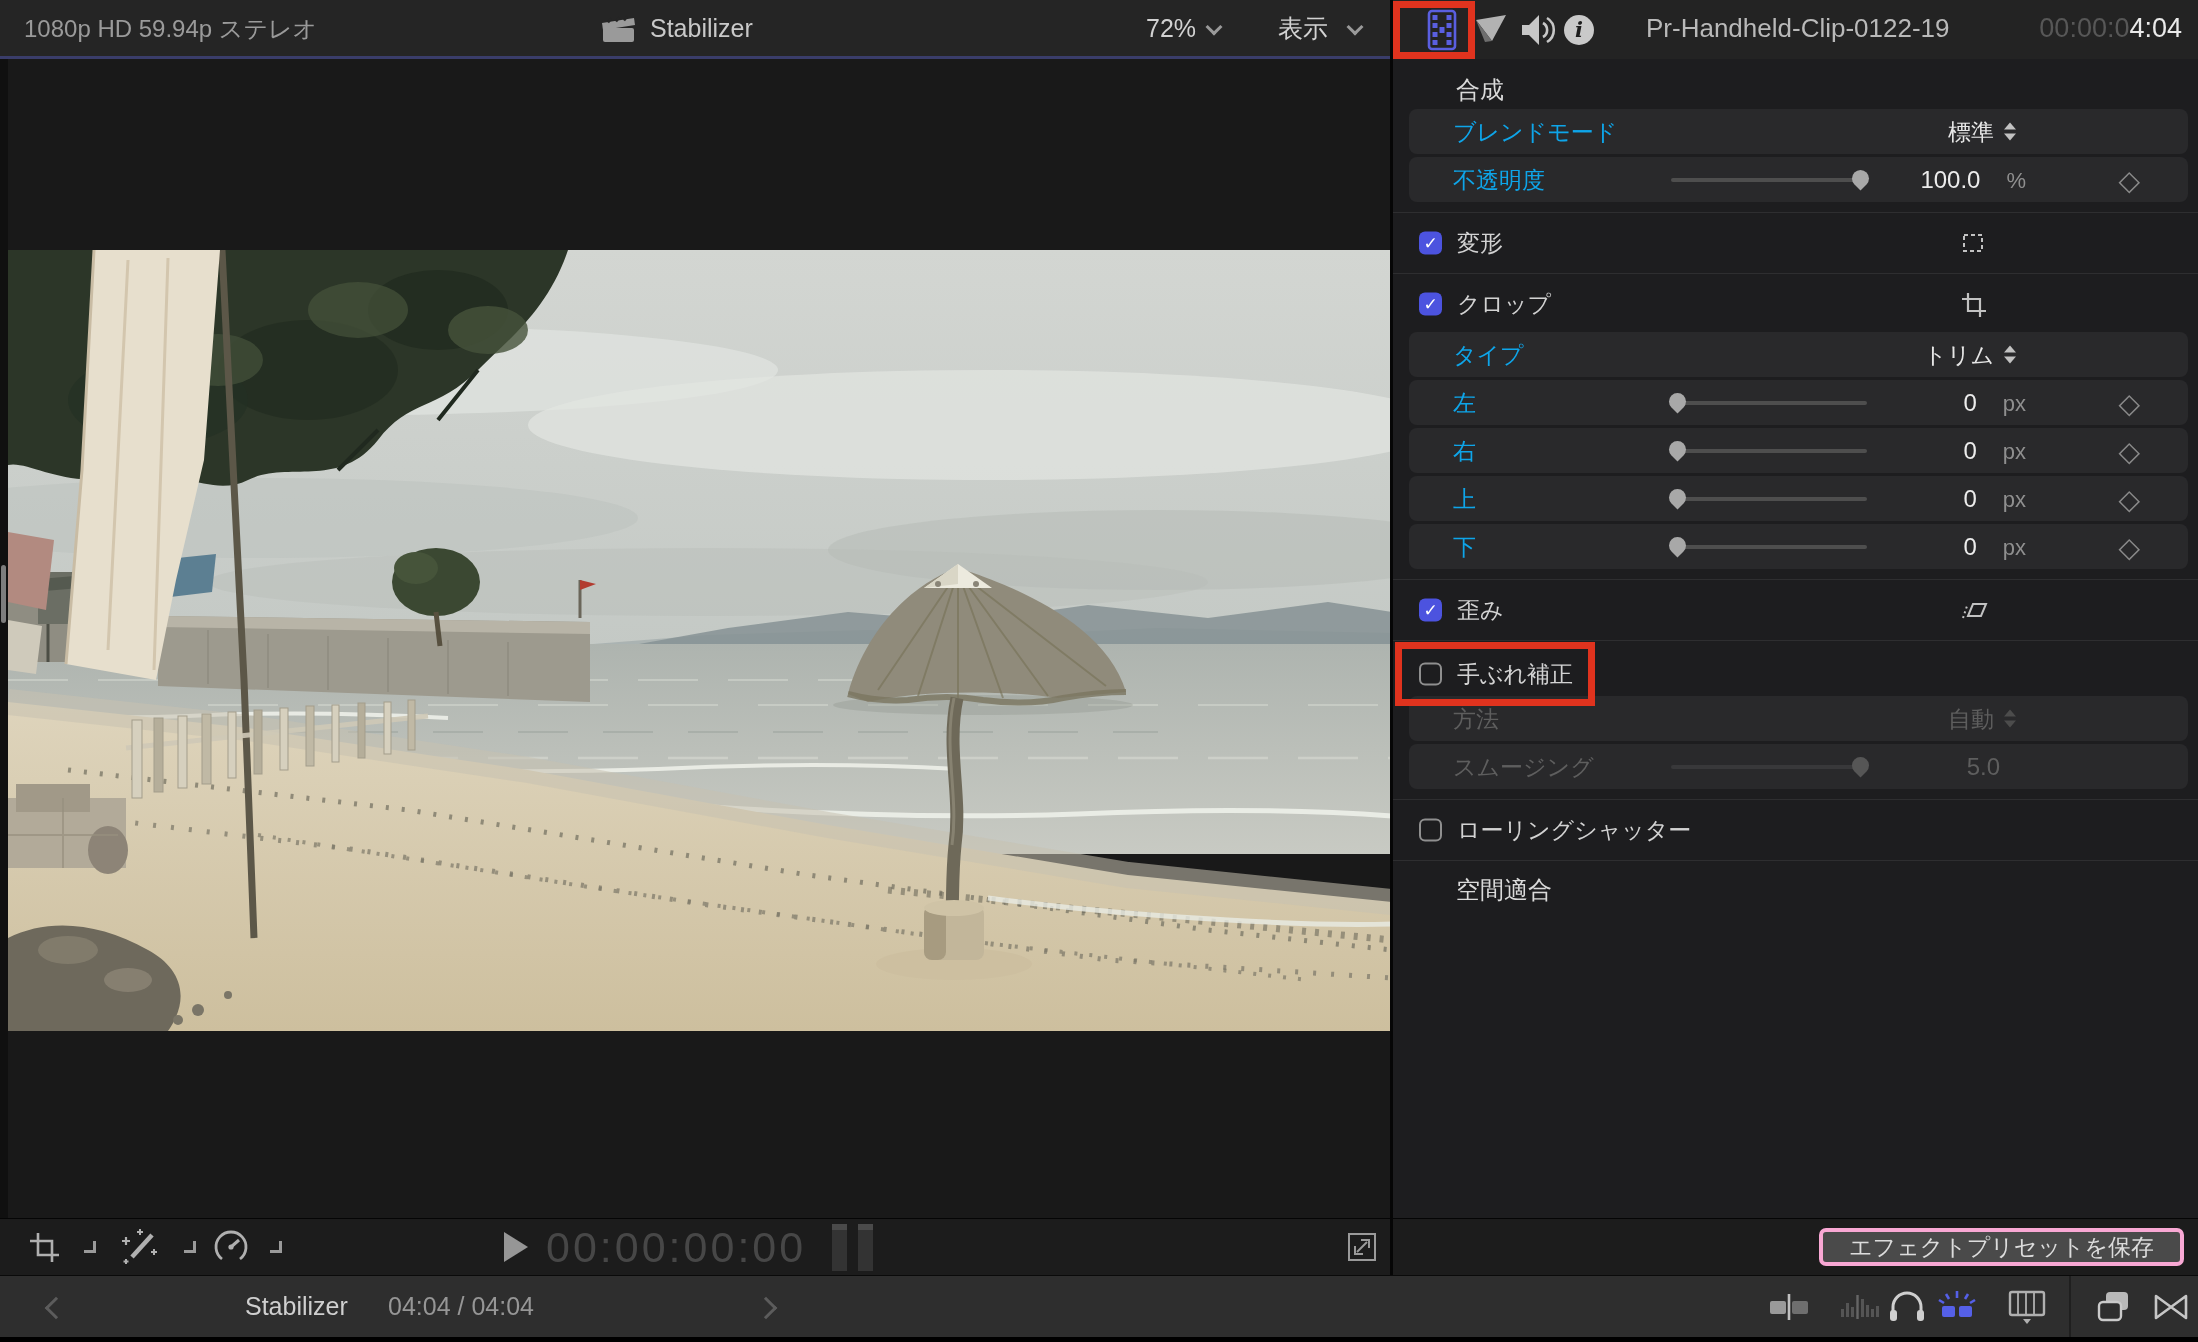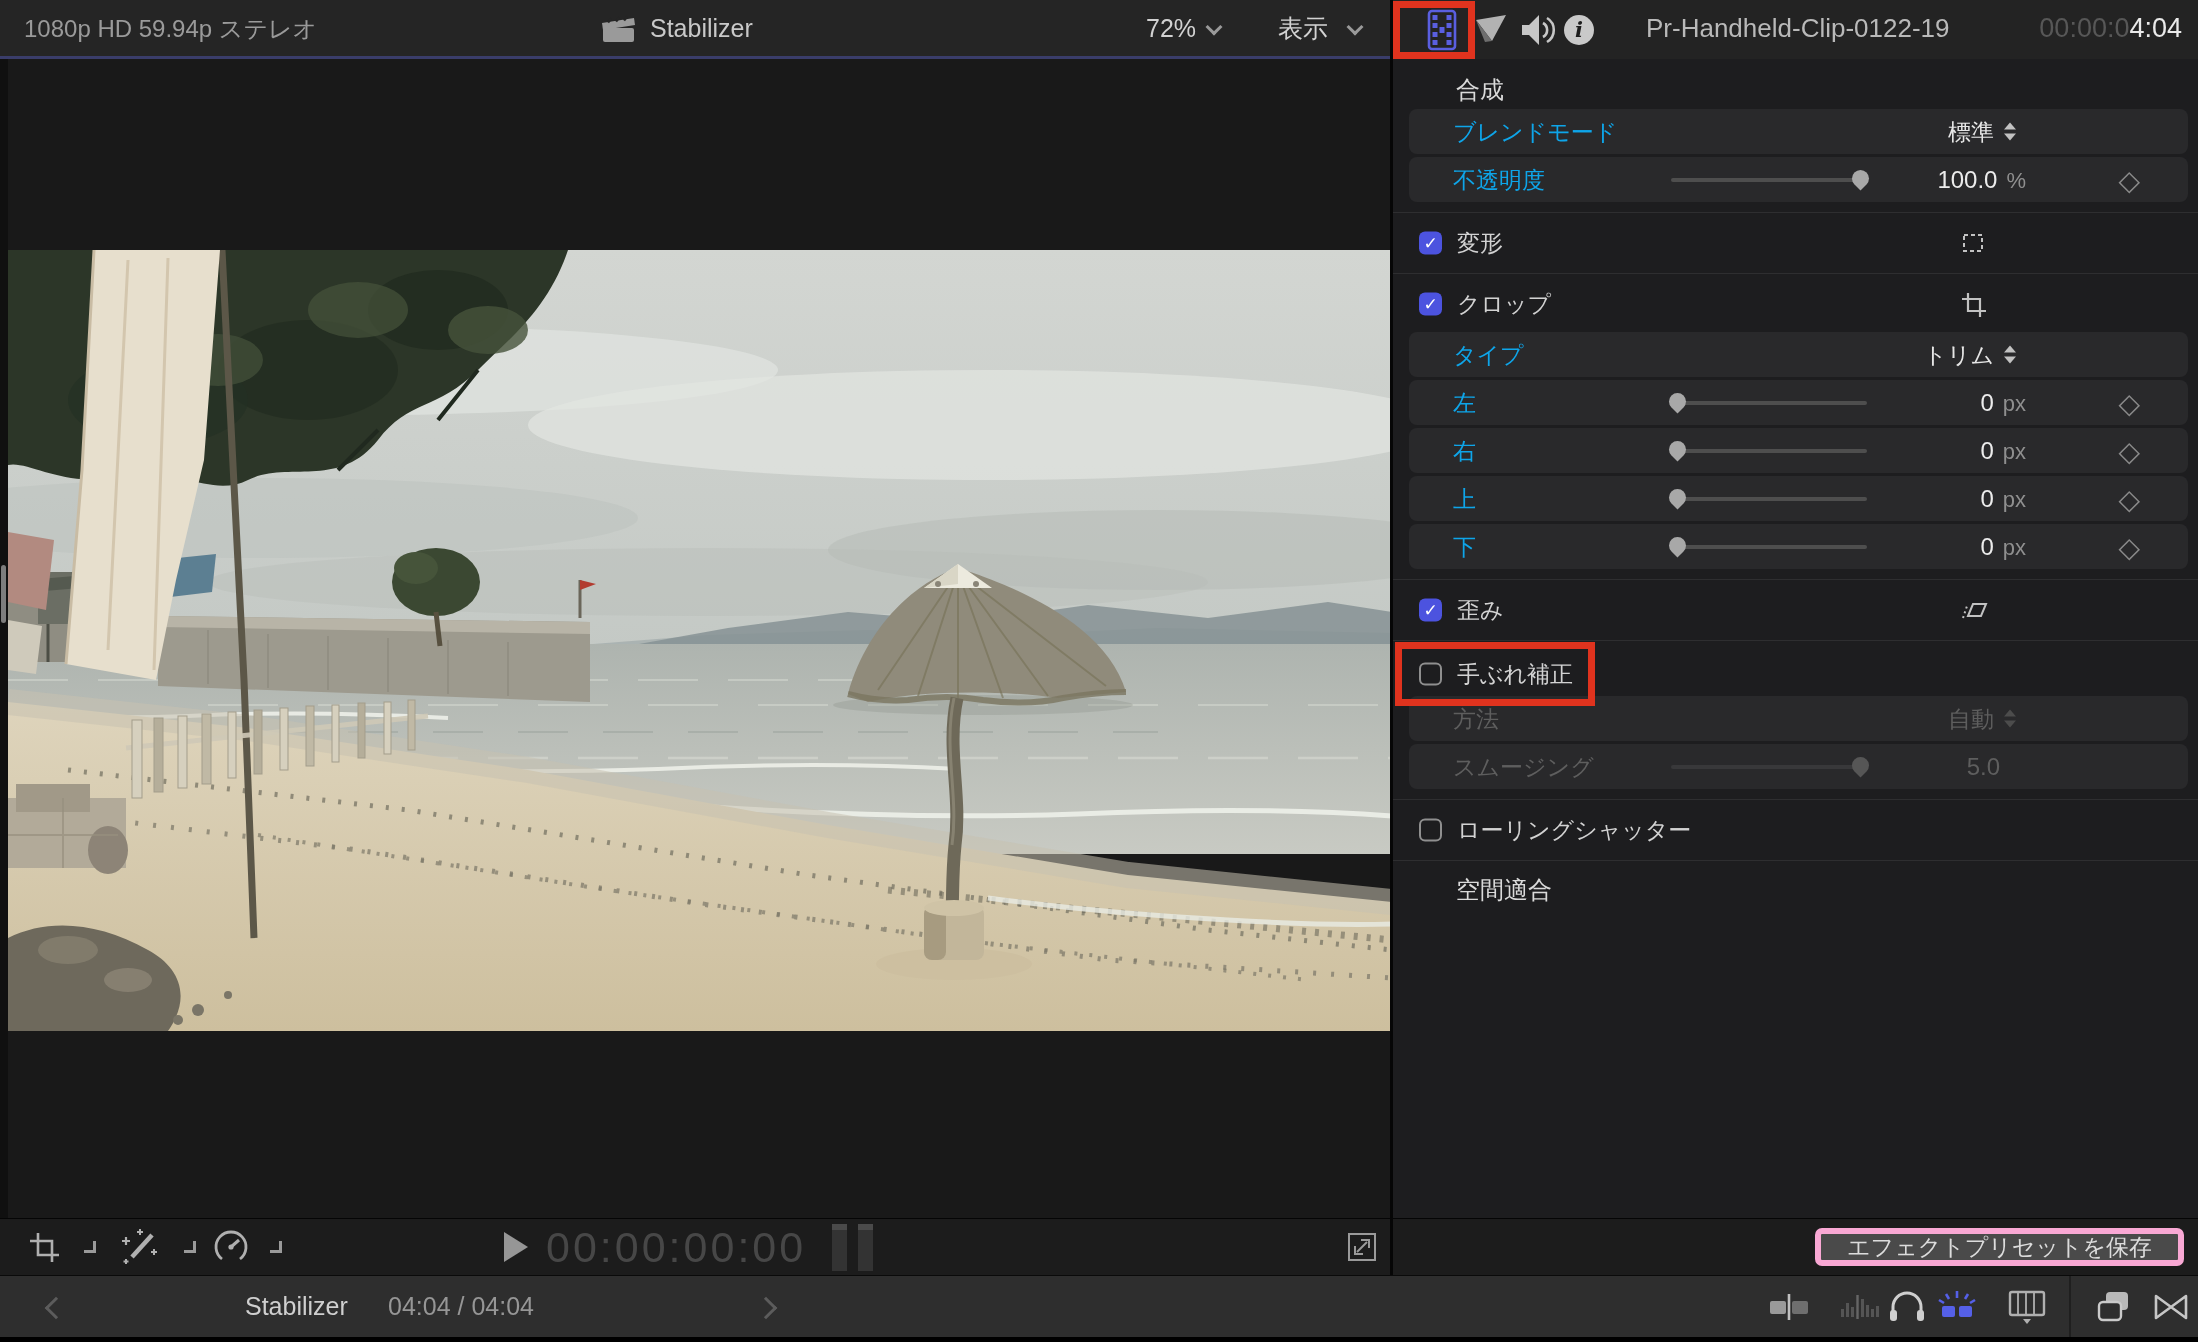--- a/index.html
+++ b/index.html
@@ -44,21 +44,21 @@
   .cb.on{background:#4c53df;}
   .cb.off{border:2px solid #8f8f8f;}
   .cb.dimcb{border:2px solid #565656;}
   .cbmark{display:block;color:#fff;font-size:17px;font-weight:bold;text-align:center;line-height:23px;}
   .clabel{position:absolute;left:64px;top:50%;transform:translateY(-50%);color:#d2d2d2;font-size:23px;white-space:nowrap;}
   .geoicon{position:absolute;left:566px;top:50%;transform:translateY(-50%);}
   .slider{position:absolute;left:262px;top:50%;width:196px;height:4px;background:#4e4e4e;border-radius:2px;transform:translateY(-50%);}
   .pin{position:absolute;top:-8px;width:17px;height:17px;background:#a8a8a8;border-radius:50% 50% 50% 0;transform:rotate(-45deg);}
   .pin.pleft{left:-2px;}
   .pin.pright{right:-2px;}
-  .val{position:absolute;right:162px;top:50%;transform:translateY(-50%);display:flex;gap:9px;align-items:baseline;color:#ececec;font-size:24px;}
+  .val{position:absolute;right:162px;top:50%;transform:translateY(-50%);display:flex;gap:26px;align-items:baseline;color:#ececec;font-size:24px;}
   .vunit{color:#8f8f8f;font-size:22px;}
   .vstep{position:absolute;right:172px;top:50%;transform:translateY(-50%);display:flex;align-items:center;color:#e6e6e6;font-size:23px;}
   .stepper{display:inline-flex;flex-direction:column;gap:4px;margin-left:10px;}
   .stepper i{width:0;height:0;border-left:6px solid transparent;border-right:6px solid transparent;}
   .stepper .up{border-bottom:7px solid #c2c2c2;}
   .stepper .dn{border-top:7px solid #c2c2c2;}
   .kf{position:absolute;right:48px;top:50%;transform:translateY(-50%);color:#8a8a8a;font-size:28px;}
   .idiv{height:1px;background:#2e2e30;margin:10px 0;}
   .dimrow .ilabel{color:#5e5e5e;}
   .dimrow .vstep,.dimrow .val{color:#5e5e5e;}
@@ -69,21 +69,21 @@
   .cbright{position:absolute;right:186px;left:auto;}
   .redbox{position:absolute;border:7px solid #e0331e;z-index:9;pointer-events:none;box-sizing:border-box;}
 
   
   .toolbar{position:absolute;left:0;top:1218px;width:2198px;height:57px;background:#1c1c1c;border-top:1px solid #050505;box-sizing:border-box;}
   .tbic{position:absolute;top:50%;transform:translateY(-50%);}
   .playtri{width:0;height:0;border-left:24px solid #969696;border-top:15px solid transparent;border-bottom:15px solid transparent;}
   .bigtc{position:absolute;left:546px;top:50%;transform:translateY(-50%);color:#474747;font-size:43px;font-weight:300;letter-spacing:3px;}
   .meter{position:absolute;top:5px;width:15px;height:47px;background:#333;}
   .meter i{display:block;height:6px;background:#4a4a4a;}
-  .savebtn{position:absolute;right:14px;top:9px;height:38px;padding:0 26px;background:#4a4a4a;border:6px solid #f9a8d4;
+  .savebtn{position:absolute;right:14px;top:9px;height:38px;padding:0 26px;background:#4a4a4a;border:4px solid #f9a8d4;
            border-radius:7px;color:#dcdcdc;font-size:23px;display:flex;align-items:center;box-sizing:border-box;}
 
   
   .bottombar{position:absolute;left:0;top:1275px;width:2198px;height:62px;background:#2e2e2e;border-top:1px solid #0a0a0a;box-sizing:border-box;}
   .bbchev{position:absolute;top:24px;width:13px;height:13px;border-right:3.5px solid #5c5c5c;border-bottom:3.5px solid #5c5c5c;}
   .bbchev.left{transform:rotate(135deg);}
   .bbchev.right{transform:rotate(-45deg);}
   .bbtitle{position:absolute;left:245px;top:0;height:60px;display:flex;align-items:center;color:#cfcfcf;font-size:25px;}
   .bbdur{position:absolute;left:388px;top:0;height:60px;display:flex;align-items:center;color:#969696;font-size:25px;}
   .bi{position:absolute;top:9px;width:46px;height:44px;}

